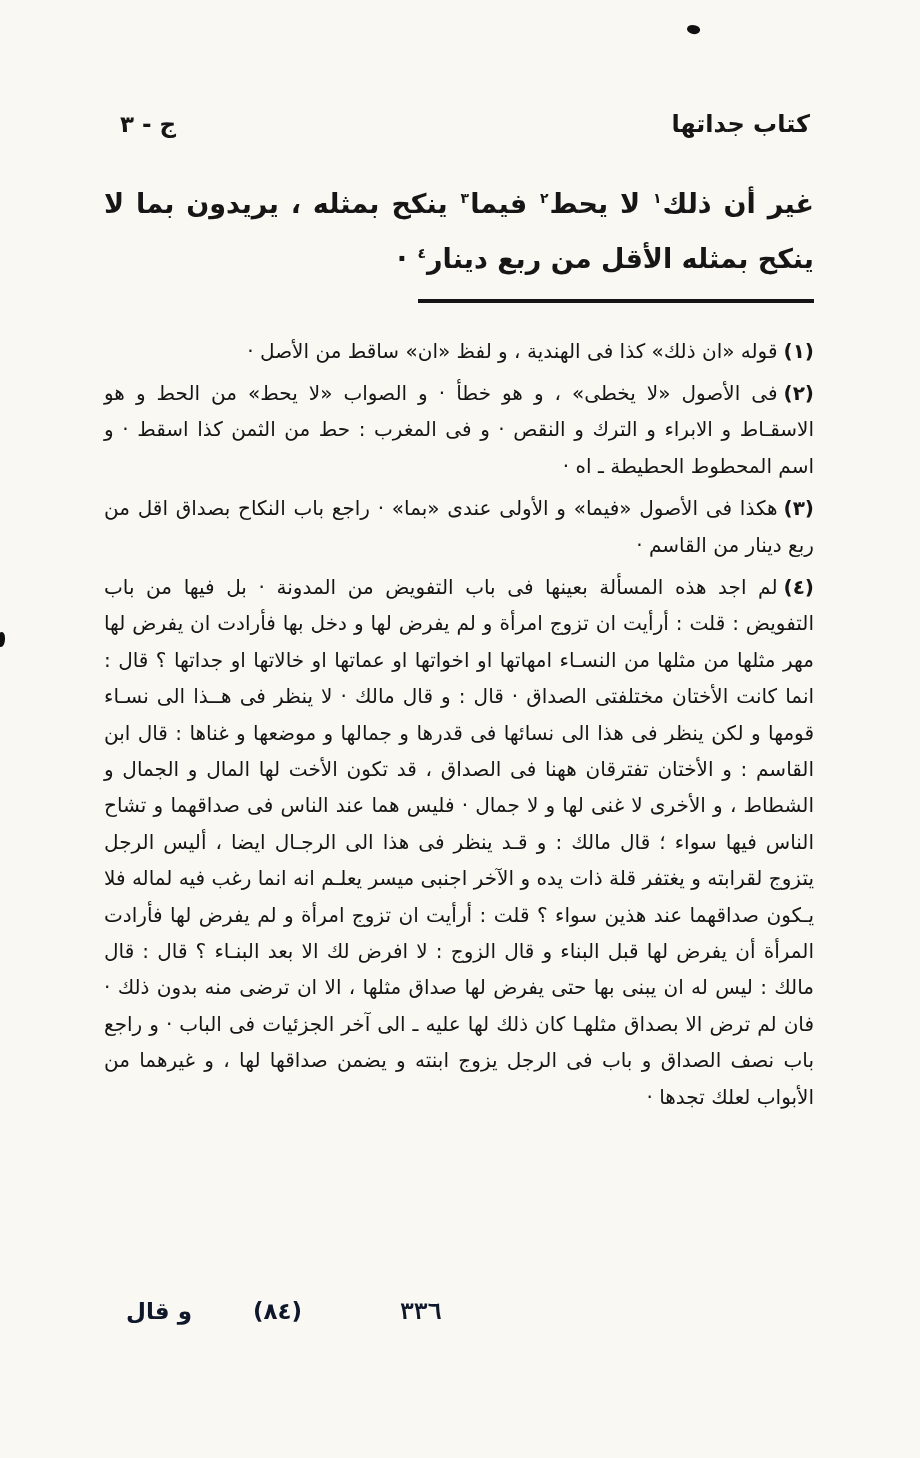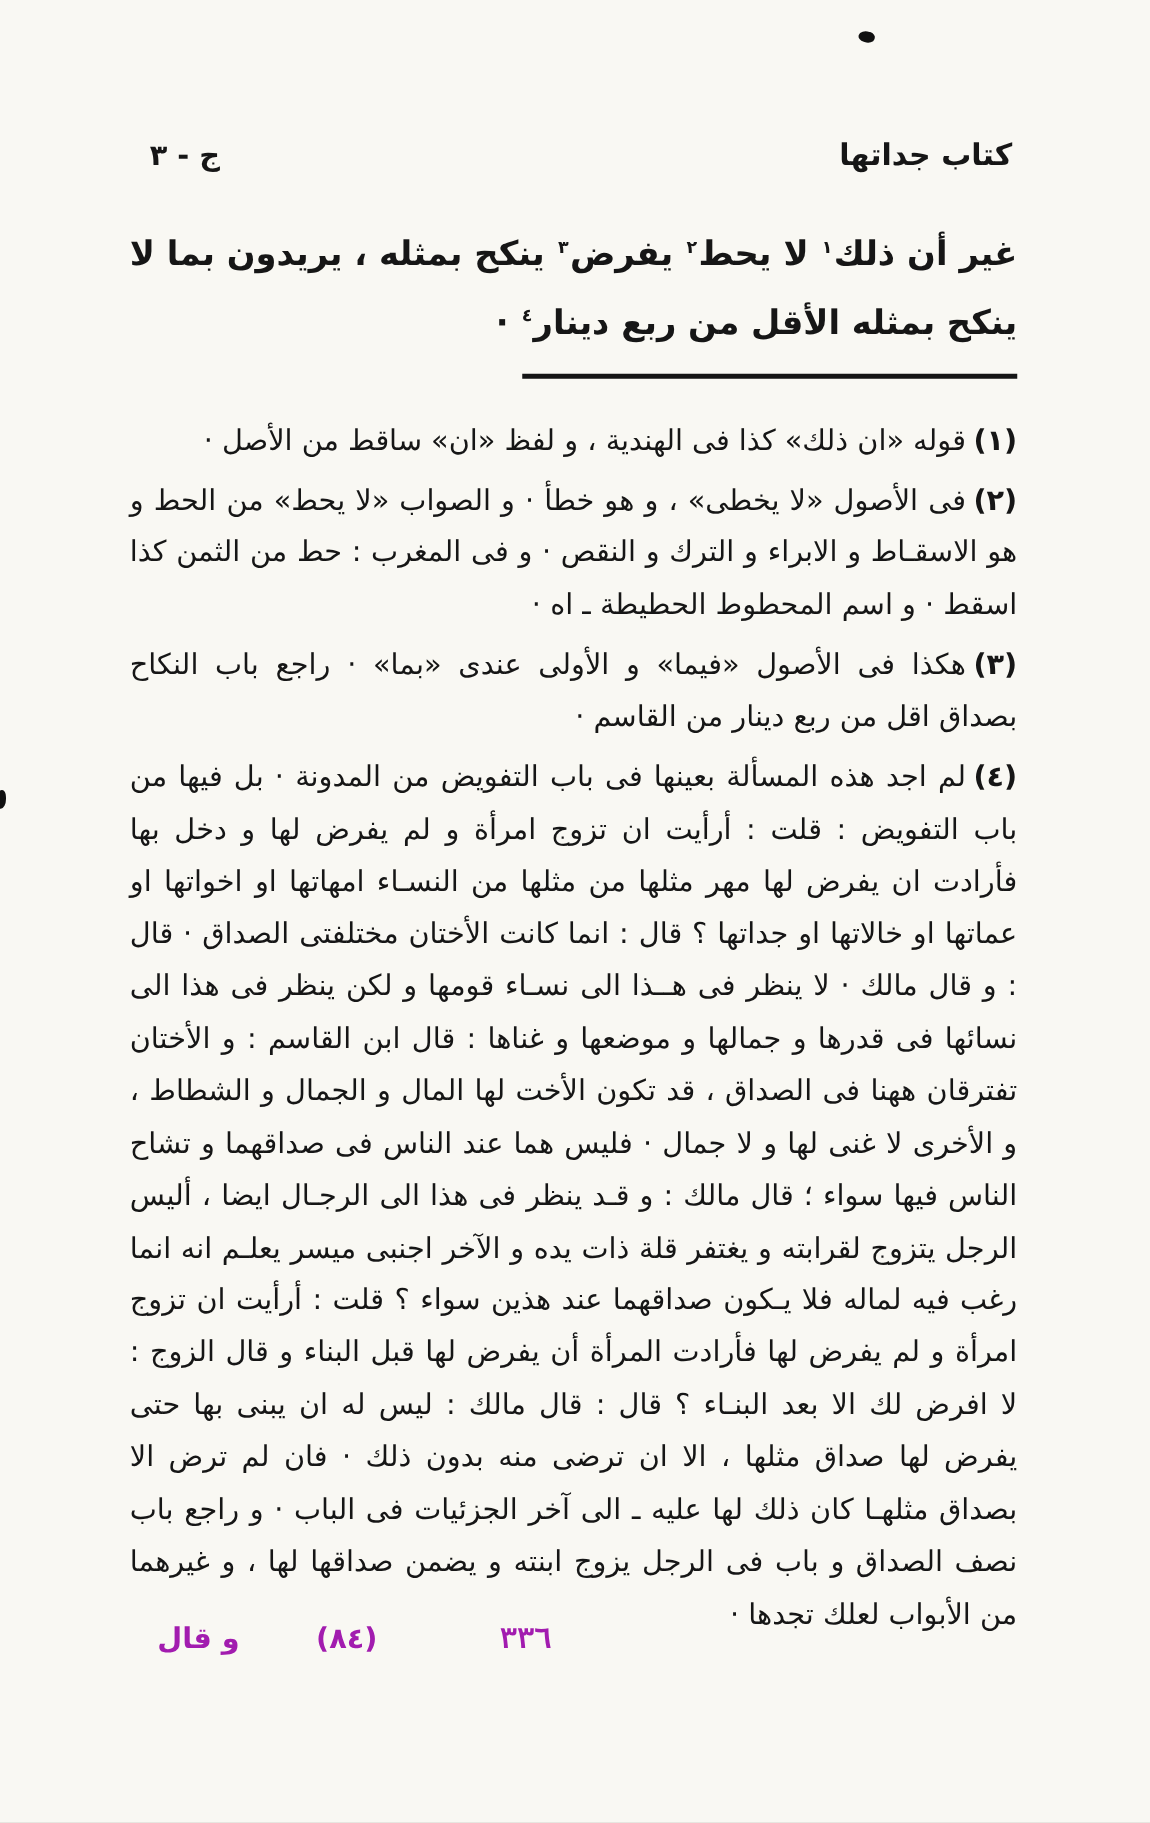--- a/index.html
+++ b/index.html
@@ -50,38 +50,38 @@
   
   .fn-sep {
     border: none;
     border-top: 4px solid #151515;
     width: 396px;
     margin: 12px 0 30px auto; 
   }
 
   
   .footnotes {
-    font-size: 23px;
+    font-size: 20px;
     line-height: 1.82;
     text-align: justify;
     text-justify: inter-word;
   }
   .footnote { margin-bottom: 6px; }
   .fn-num { font-weight: bold; margin-left: 6px; }
 
   
   .footer {
     position: absolute;
     bottom: 120px;
     left: 0; right: 0;
     height: 40px;
     direction: ltr;
     font-size: 23px;
     font-weight: bold;
-    color: #a21caf;
+    color: #0f172a;
   }
   .catchword { position: absolute; left: 126px; }
   .page-alt  { position: absolute; left: 253px; }
   .page-num  { position: absolute; left: 400px; letter-spacing: 1px; font-family: Liberation Mono, monospace; }
 
   
   .speck { position: absolute; background: #101010; border-radius: 60% 40% 55% 45%; }
   .s1 { top: 25px;  left: 687px; width: 13px; height: 9px;  transform: rotate(18deg); }
   .s2 { top: 632px; left: -3px;  width: 8px;  height: 15px; }
 </style>
@@ -93,21 +93,21 @@
   <div class="speck s1"></div>
   <div class="speck s2"></div>
 
   <header class="header">
     <span class="h-right">كتاب جداتها</span>
     <span class="h-left">ج - ٣</span>
   </header>
 
   <main class="content">
 
-    <p class="body-text"><span>غير أن ذلك</span><sup class="fn-ref">١</sup><span> لا يحط</span><sup class="fn-ref">٢</sup><span> يفرض</span><sup class="fn-ref">٣</sup><span> ينكح بمثله ، يريدون بما لا ينكح بمثله الأقل من ربع دينار</span><sup class="fn-ref">٤</sup><span> ·</span></p>
+    <p class="body-text"><span>غير أن ذلك</span><sup class="fn-ref">١</sup><span> لا يحط</span><sup class="fn-ref">٢</sup><span> فيما</span><sup class="fn-ref">٣</sup><span> ينكح بمثله ، يريدون بما لا ينكح بمثله الأقل من ربع دينار</span><sup class="fn-ref">٤</sup><span> ·</span></p>
 
     <hr class="fn-sep">
 
     <section class="footnotes">
 
       <p class="footnote"><span class="fn-num">(١)</span><span class="fn-text">قوله «ان ذلك» كذا فى الهندية ، و لفظ «ان» ساقط من الأصل ·</span></p>
 
       <p class="footnote"><span class="fn-num">(٢)</span><span class="fn-text">فى الأصول «لا يخطى» ، و هو خطأ · و الصواب «لا يحط» من الحط و هو الاسقـاط و الابراء و الترك و النقص · و فى المغرب : حط من الثمن كذا اسقط · و اسم المحطوط الحطيطة ـ اه ·</span></p>
 
       <p class="footnote"><span class="fn-num">(٣)</span><span class="fn-text">هكذا فى الأصول «فيما» و الأولى عندى «بما» · راجع باب النكاح بصداق اقل من ربع دينار من القاسم ·</span></p>

